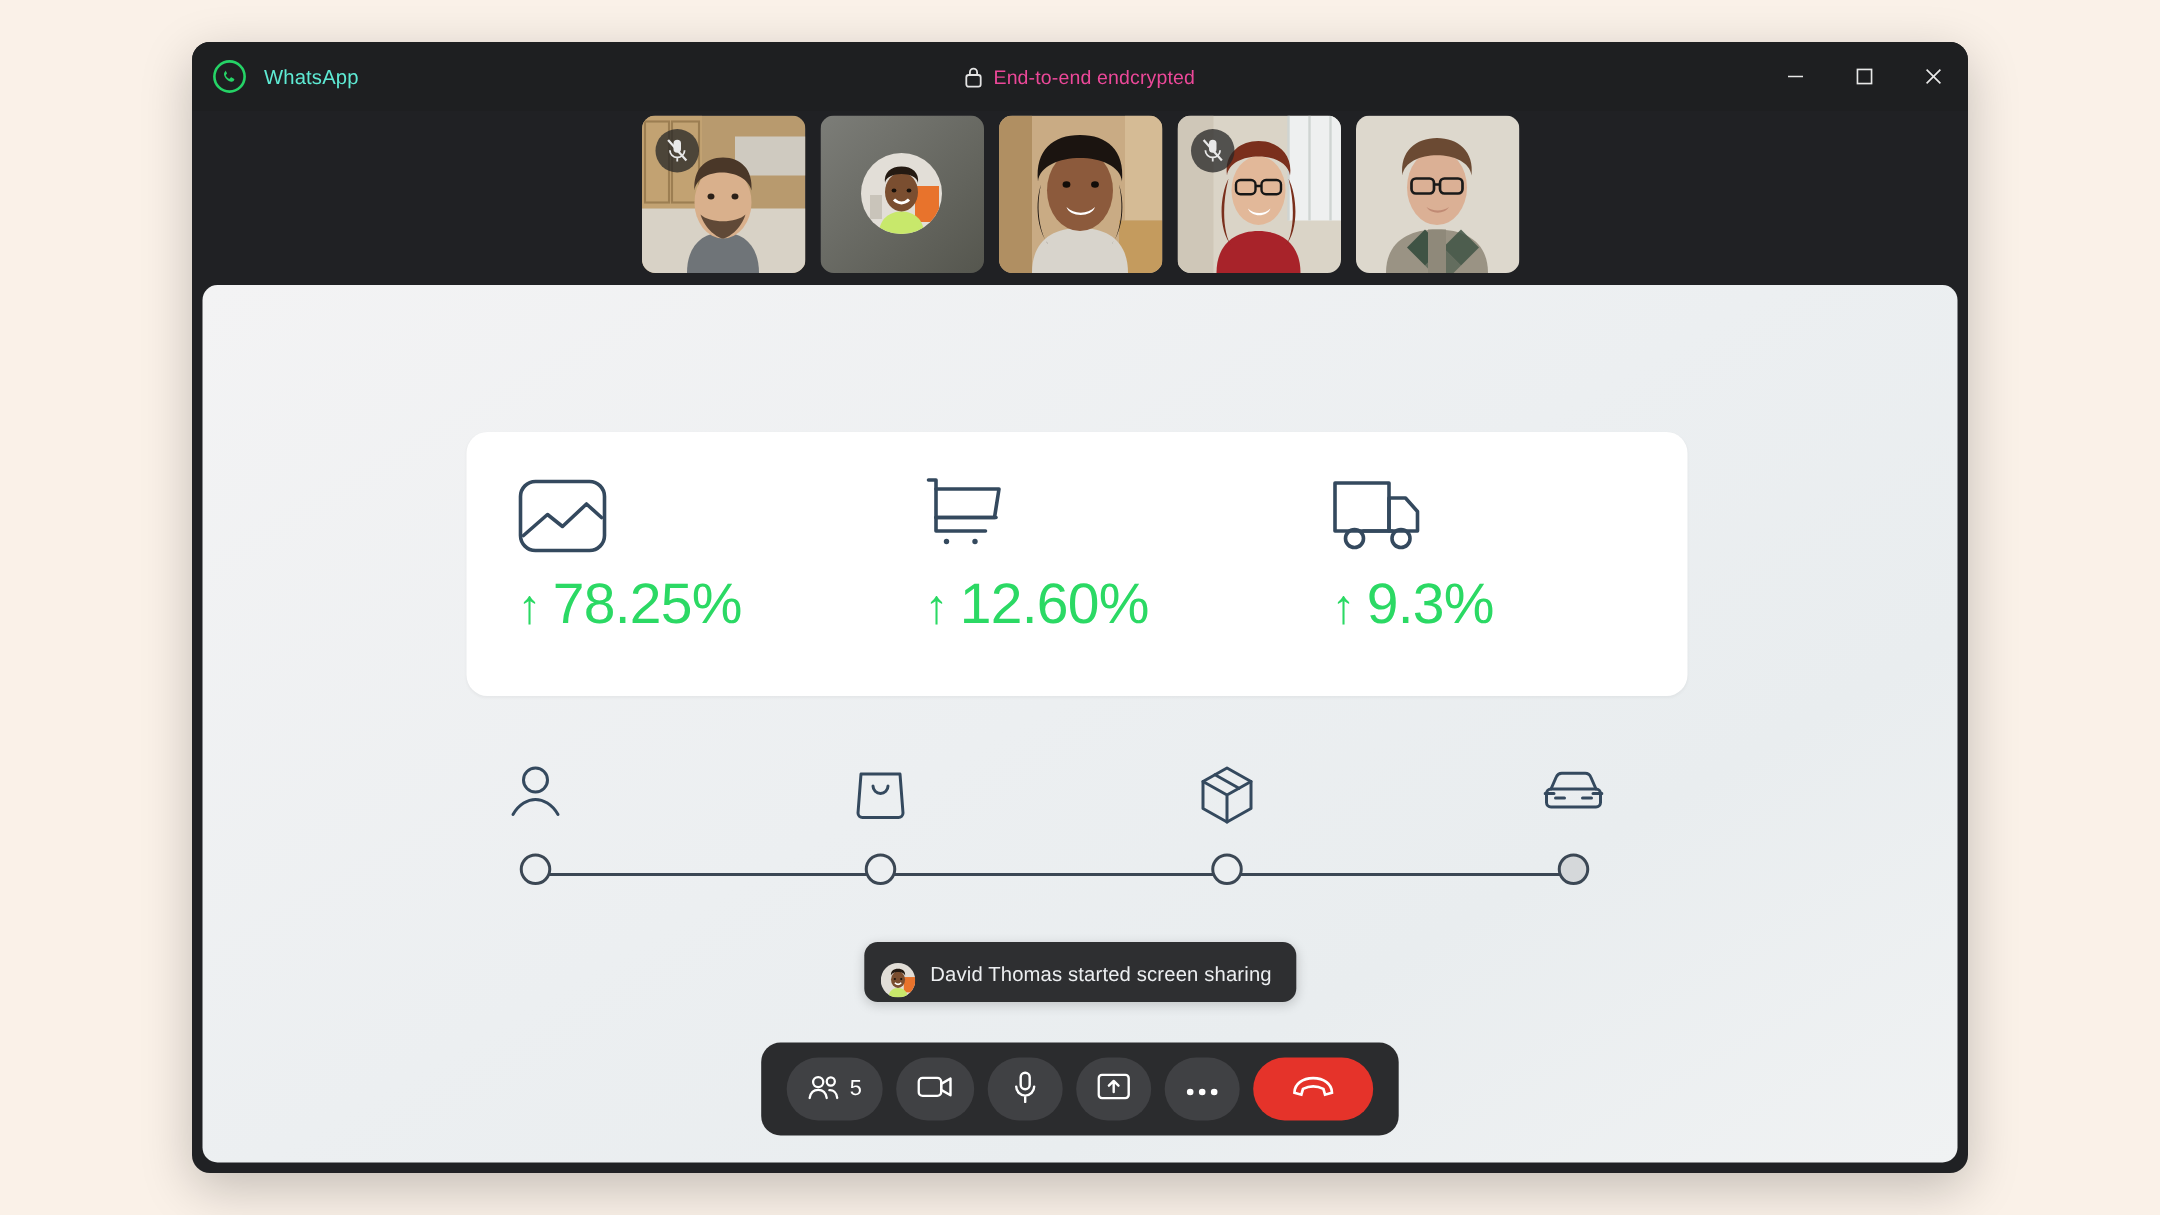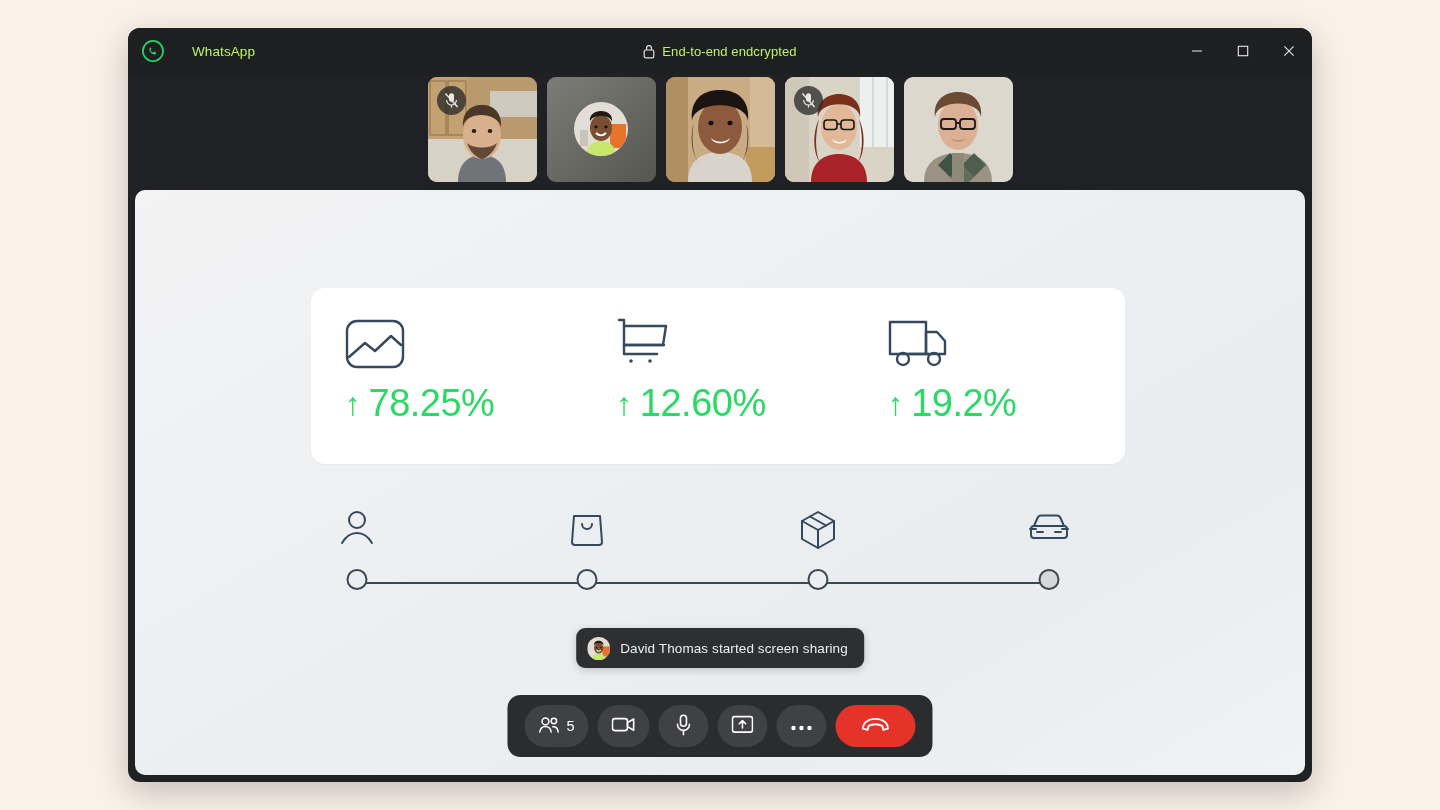--- a/index.html
+++ b/index.html
@@ -45,36 +45,35 @@
     display: flex;
     align-items: center;
     gap: 12px;
     z-index: 2;
   }
   .wa-logo {
     width: 22px; height: 22px;
     display: block;
   }
   .app-title {
-    color: #bef264;
+    color: #5eead4;
     font-size: 13.5px;
     letter-spacing: .1px;
-    margin-left: 16px;
   }
   .titlebar-center {
     position: absolute;
     left: 0; right: 0; top: 0; bottom: 0;
     display: flex;
     align-items: center;
     justify-content: center;
     gap: 7px;
     pointer-events: none;
   }
   .enc-label {
-    color: #bef264;
+    color: #ec4899;
     font-size: 13px;
     letter-spacing: .1px;
   }
   .lock-icon { display: block; }
 
   .win-controls {
     position: absolute;
     right: 0; top: 0;
     height: 46px;
     display: flex;
@@ -215,23 +214,22 @@
   
   .toast {
     position: absolute;
     left: 50%;
     transform: translateX(-50%);
     top: 438px;
     height: 40px;
     background: #2e2f31;
     border-radius: 9px;
     display: flex;
-    align-items: center;
     gap: 10px;
-    padding: 0 16px 0 11px;
+    padding: 14px 16px 0 11px;
     box-shadow: 0 2px 8px rgba(0,0,0,.18);
   }
   .toast-avatar {
     width: 23px; height: 23px;
     border-radius: 50%;
     overflow: hidden;
     flex: 0 0 auto;
   }
   .toast-text {
     color: #eceef0;
@@ -473,21 +471,21 @@
           <svg width="66" height="60" viewBox="0 0 66 60" fill="none" stroke="#34495e" stroke-width="2.4" stroke-linecap="round" stroke-linejoin="round">
             <rect x="2" y="8" width="36" height="32"></rect>
             <path d="M38 18h11l8 9v13H38z"></path>
             <circle cx="15" cy="45" r="6"></circle>
             <circle cx="46" cy="45" r="6"></circle>
             <path d="M21 40h19"></path>
           </svg>
         </div>
         <div class="metric-value">
           <span class="metric-arrow">↑</span>
-          <span>19.2%</span>
+          <span>9.3%</span>
         </div>
       </div>
     </div>
 
     <div class="timeline">
       <div class="timeline-icons">
 
         <span class="tl-icon" style="left:9px;">
           <svg width="34" height="38" viewBox="0 0 34 38" fill="none" stroke="#34495e" stroke-width="2" stroke-linecap="round">
             <circle cx="17" cy="10" r="8"></circle>

